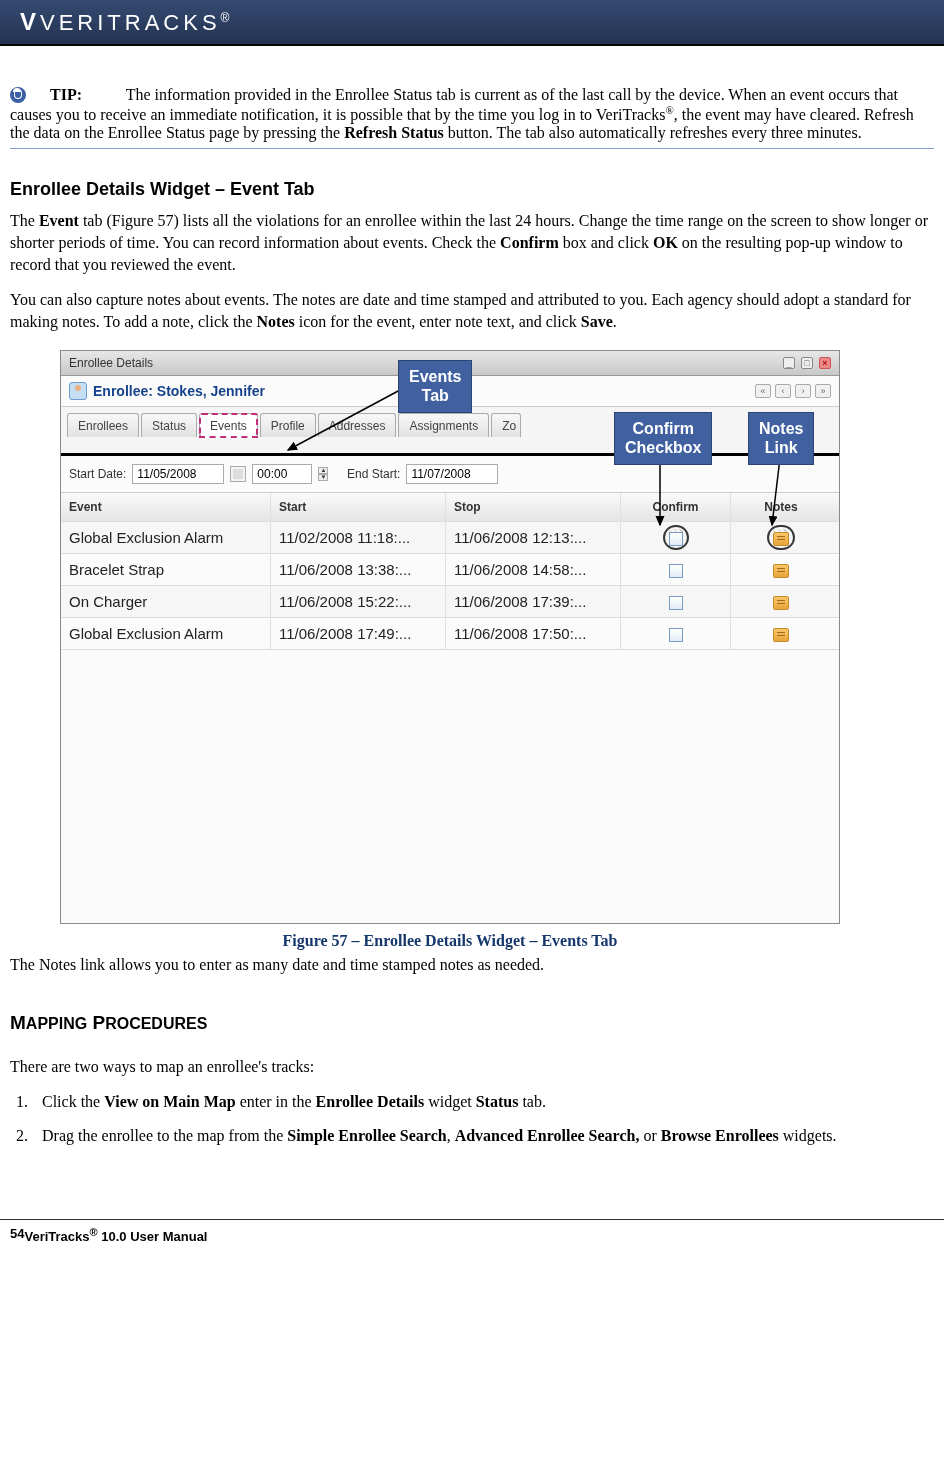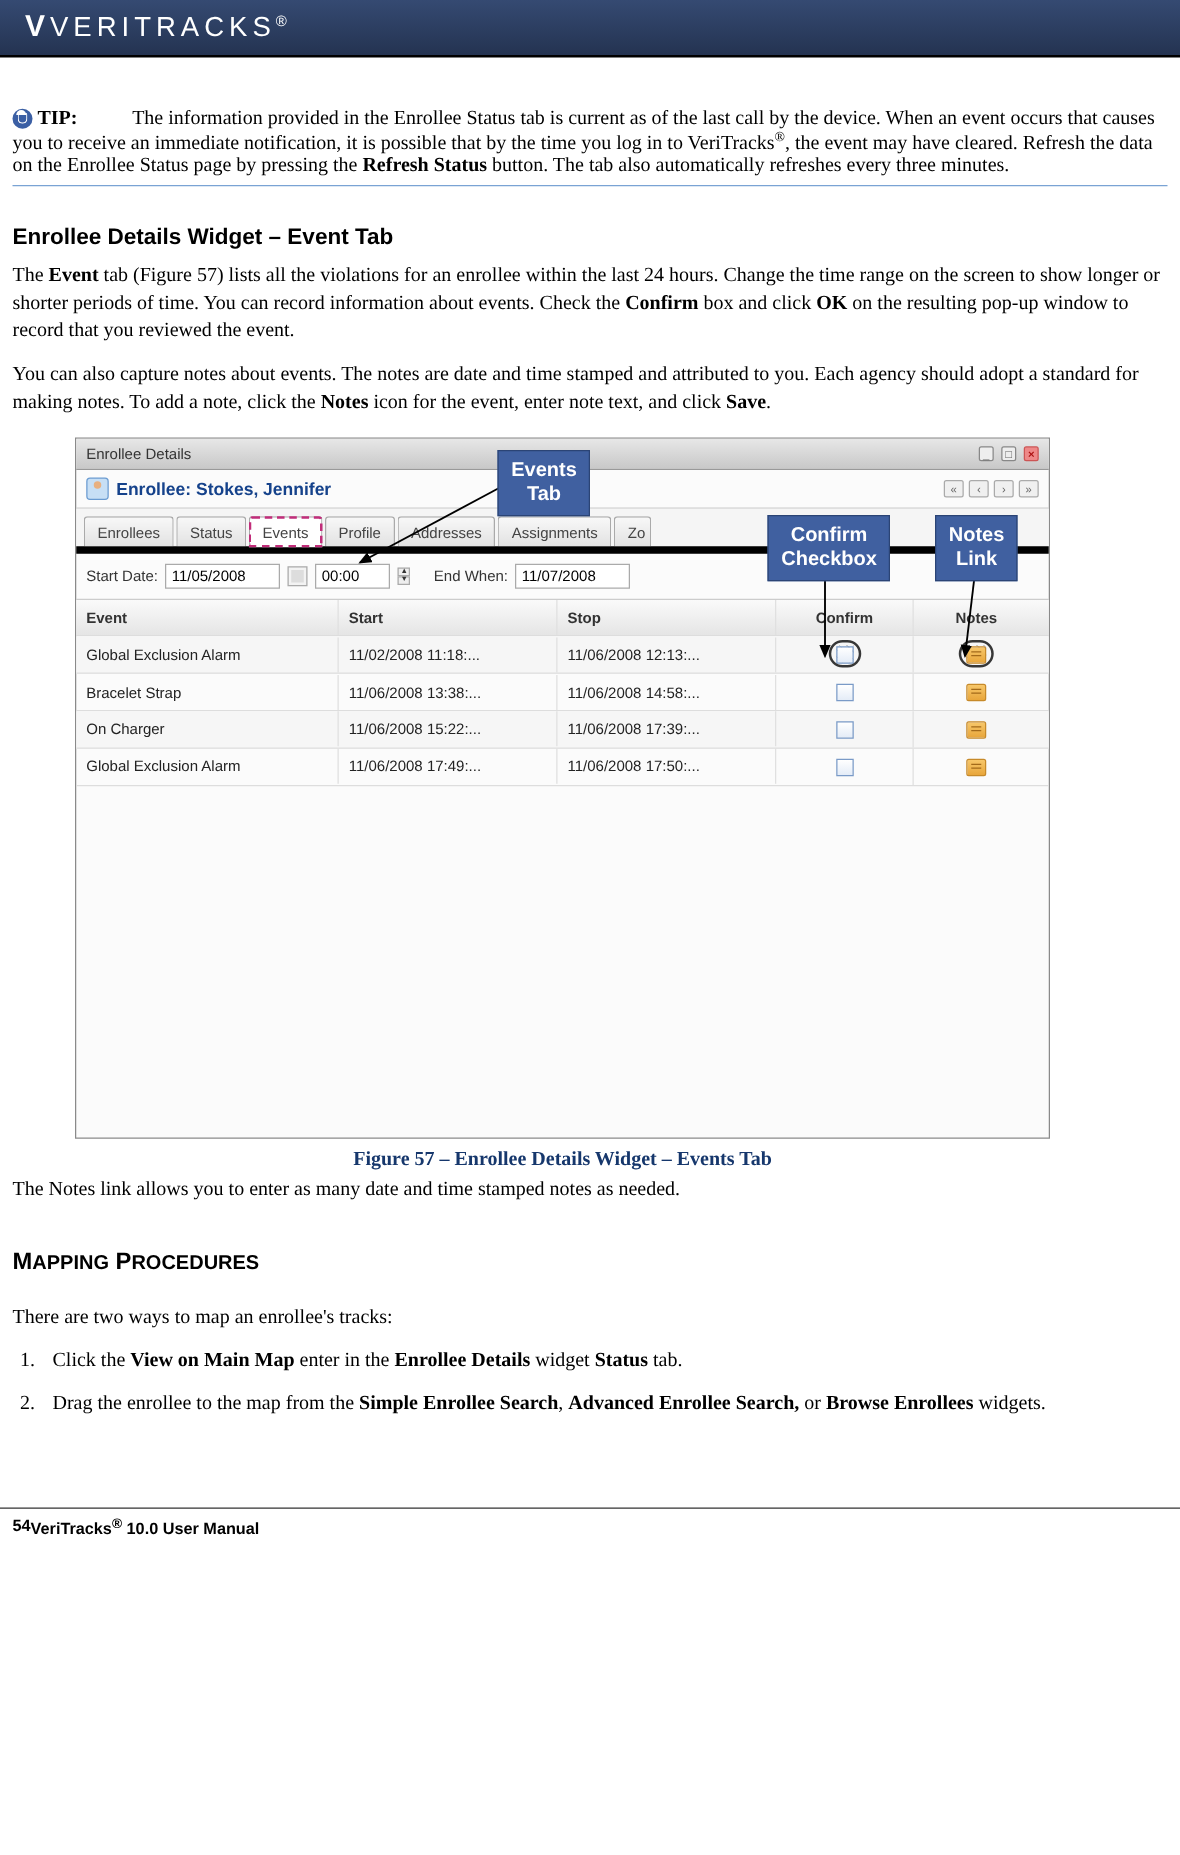--- a/index.html
+++ b/index.html
@@ -44,21 +44,21 @@
       border-top: none;
     }
     .tip-icon::before {
       content: "";
       position: absolute;
       left: 3px; top: 1px;
       width: 8px; height: 4px;
       background: #fff;
       border-radius: 4px 4px 0 0;
     }
-    .tip-label { font-weight: bold; margin-left: 0; }
+    .tip-label { font-weight: bold; margin-left: 20px; }
     .reg { font-size: 11px; vertical-align: super; }
     hr.tip-hr { border: none; border-top: 1px solid #7aa3d4; margin: 6px 0 30px 0; }
     
     h2.section-heading {
       font-family: Arial, sans-serif;
       font-size: 18px;
       font-weight: bold;
       margin: 0 0 10px 0;
     }
     
@@ -118,23 +118,23 @@
     .nav-icons { display: flex; gap: 4px; }
     .nav-ico {
       width: 16px; height: 14px;
       border: 1px solid #aaa; background: #f0f0f0;
       font-size: 9px; text-align: center; line-height: 13px; color: #666;
       border-radius: 2px;
     }
     
     .tab-row {
       display: flex;
-      padding: 6px 6px 0 6px;
+      padding: 6px 6px 16px 6px;
       gap: 2px;
-      border-bottom: 6px solid #000000;
+      border-bottom: 3px solid #000000;
       background: #f5f5f5;
     }
     .tab {
       padding: 5px 10px 4px 10px;
       border: 1px solid #aaa;
       border-bottom: none;
       border-radius: 3px 3px 0 0;
       background: linear-gradient(to bottom, #f8f8f8, #e2e2e2);
       font-size: 12px;
       color: #444;
@@ -186,21 +186,21 @@
       font-weight: bold;
       color: #333;
       font-size: 12px;
     }
     .th, .td { padding: 7px 8px; border-right: 1px solid #e0e0e0; }
     .c-event { width: 210px; }
     .c-start { width: 175px; }
     .c-stop  { width: 175px; }
     .c-conf  { width: 110px; text-align: center; }
     .c-notes { width: 100px; text-align: center; border-right: none; }
-    .table-row-ev { font-size: 12px; color: #222; }
+    .table-row-ev { font-size: 15px; color: #222; }
     .table-row-ev:nth-child(even){ background: #f6f6f6; }
     
     .chk {
       display: inline-block;
       width: 14px; height: 14px;
       border: 1px solid #7a9ac7;
       background: linear-gradient(to bottom, #fff, #e4ecf7);
       vertical-align: middle;
     }
     .note-ico {
@@ -342,21 +342,21 @@
       <div class="date-row">
         <span>Start Date:</span>
         <input type="text" value="11/05/2008" style="">
         <span class="cal-ico"></span>
         <input type="text" class="time-inp" value="00:00" style="">
         <span class="spinner">
             <span>▲</span>
             <span>▼</span>
           </span>
         &nbsp;&nbsp;
-        <span>End When:</span>
+        <span>End Start:</span>
         <input type="text" value="11/07/2008" style="">
       </div>
 
       <div class="widget-body">
         <div class="table-head">
           <div class="th c-event">Event</div>
           <div class="th c-start">Start</div>
           <div class="th c-stop">Stop</div>
           <div class="th c-conf">Confirm</div>
           <div class="th c-notes">Notes</div>

